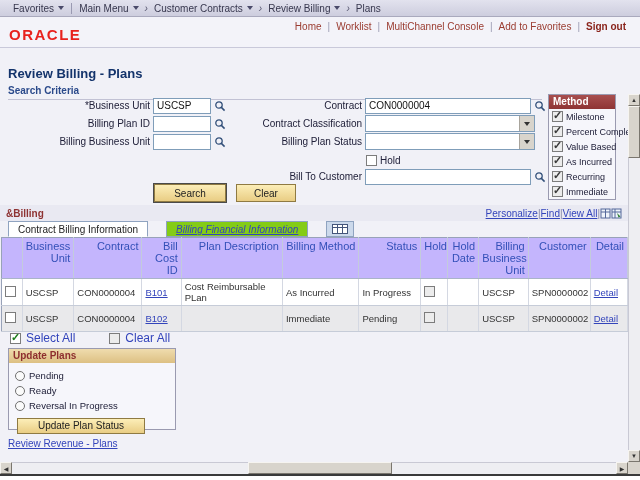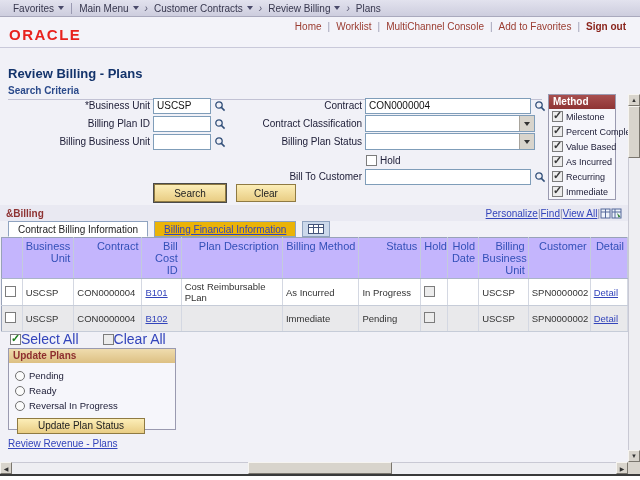--- a/index.html
+++ b/index.html
@@ -79,44 +79,44 @@
   .mitem { display:flex; align-items:center; gap:3px; padding:2px 3px; }
   .mlab { font-size:9px; color:#21213a; white-space:nowrap; }
 
   
   .gridbar { position:absolute; top:205px; left:0; width:628px; height:16px;
              background:#e9e9f2; display:flex; align-items:center; padding:0 6px; }
   .gridtitle { color:#8e3333; font-weight:bold; font-size:10px; }
   .gridlinks { margin-left:auto; display:flex; align-items:center; font-size:10px; }
   .miniicon { display:inline-flex; align-items:center; cursor:pointer; }
 
-  .tabs { position:absolute; top:221px; left:8px; display:flex; align-items:flex-end; gap:6px;justify-content:space-between; }
+  .tabs { position:absolute; top:221px; left:8px; display:flex; align-items:flex-end; gap:18px;justify-content:space-between; }
   .tab { height:16px; padding:2px 9px; font-size:10px; border:1px solid #8fa3c0; cursor:pointer; }
   .tab.active { background:#fff; color:#222; border-bottom:1px solid #fff; font-weight:normal; }
-  .tab.inactive { background:#eab308; }
+  .tab.inactive { background:#84cc16;font-style:italic; }
   .tab.inactive .tablink { color:#3344bb; text-decoration:underline; }
   .tab.icontab { background:#ccd9eb; padding:2px 5px; display:flex; align-items:center; }
 
   
   .gtable { position:absolute; top:237px; left:1px; width:627px; display:table;
             table-layout:fixed; border-collapse:collapse; background:#fff;
             border:1px solid #98a2b8; }
   .trow { display:table-row; }
   .tc { display:table-cell; border-right:1px solid #d4d8e2; border-bottom:1px solid #c6ccd8;
         padding:2px 3px; font-size:9.5px; color:#333; vertical-align:middle; overflow:hidden; }
   .thead .tc { background:#c4b5fd; color:#3350b8; font-size:11px; vertical-align:top;
                border-right:1px solid #c3cbdc; border-bottom:1px solid #aab4c8; height:33px;text-align:right; }
   .r-even .tc { background:#fff; height:26px; }
   .r-odd  .tc { background:#e9e9eb; height:26px; }
   .cellink { color:#3344bb; text-decoration:underline; cursor:pointer; }
   .cw0{width:20px}.cw1{width:50px}.cw2{width:66px}.cw3{width:38px}.cw4{width:98px}
   .cw5{width:74px}.cw6{width:60px}.cw7{width:26px}.cw8{width:30px}.cw9{width:48px}
   .cw10{width:60px}.cw11{width:36px}
 
-  .selrow { position:absolute; top:331px; left:10px; display:flex; align-items:center; font-size:14px; }
+  .selrow { position:absolute; top:331px; left:10px; display:flex; align-items:center; gap:5px; font-size:12px; }
   .selrow .gap { width:24px; }
   .selrow .lnk { text-decoration:none; }
 
   .uitem { display:flex; align-items:center; gap:4px; padding:2px 6px; }
   .ulab { font-size:9.5px; color:#21213a; white-space:nowrap; }
 
   .footerlink { position:absolute; top:438px; left:8px; font-size:10px; }
 
   
   .sb-btn, .sb-thumb { background:#d8d4cc; border:1px solid; border-color:#f6f4f0 #7a766e #7a766e #f6f4f0;

